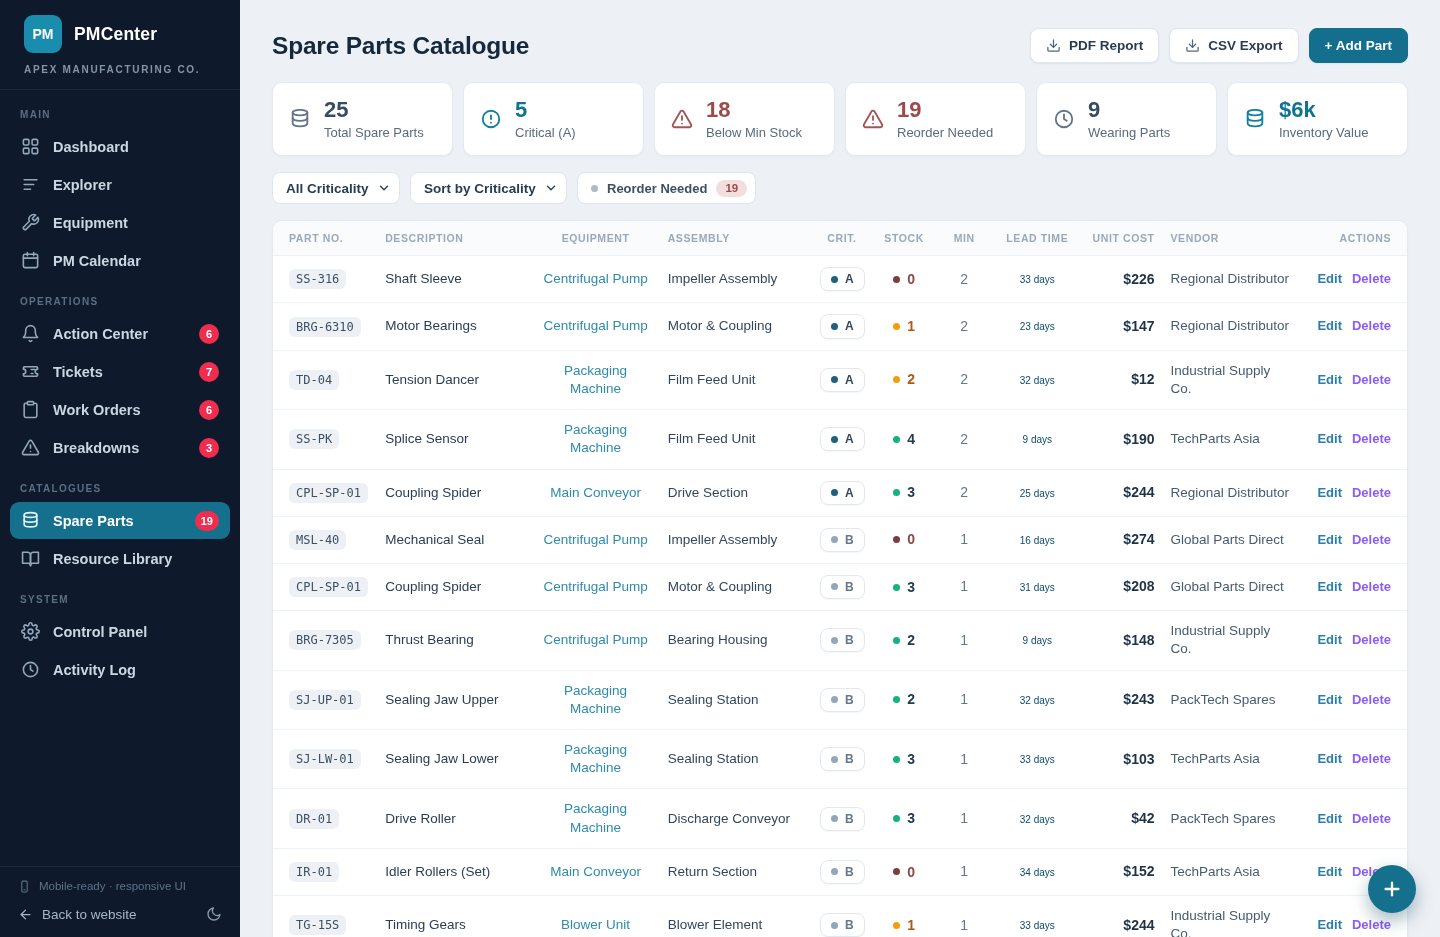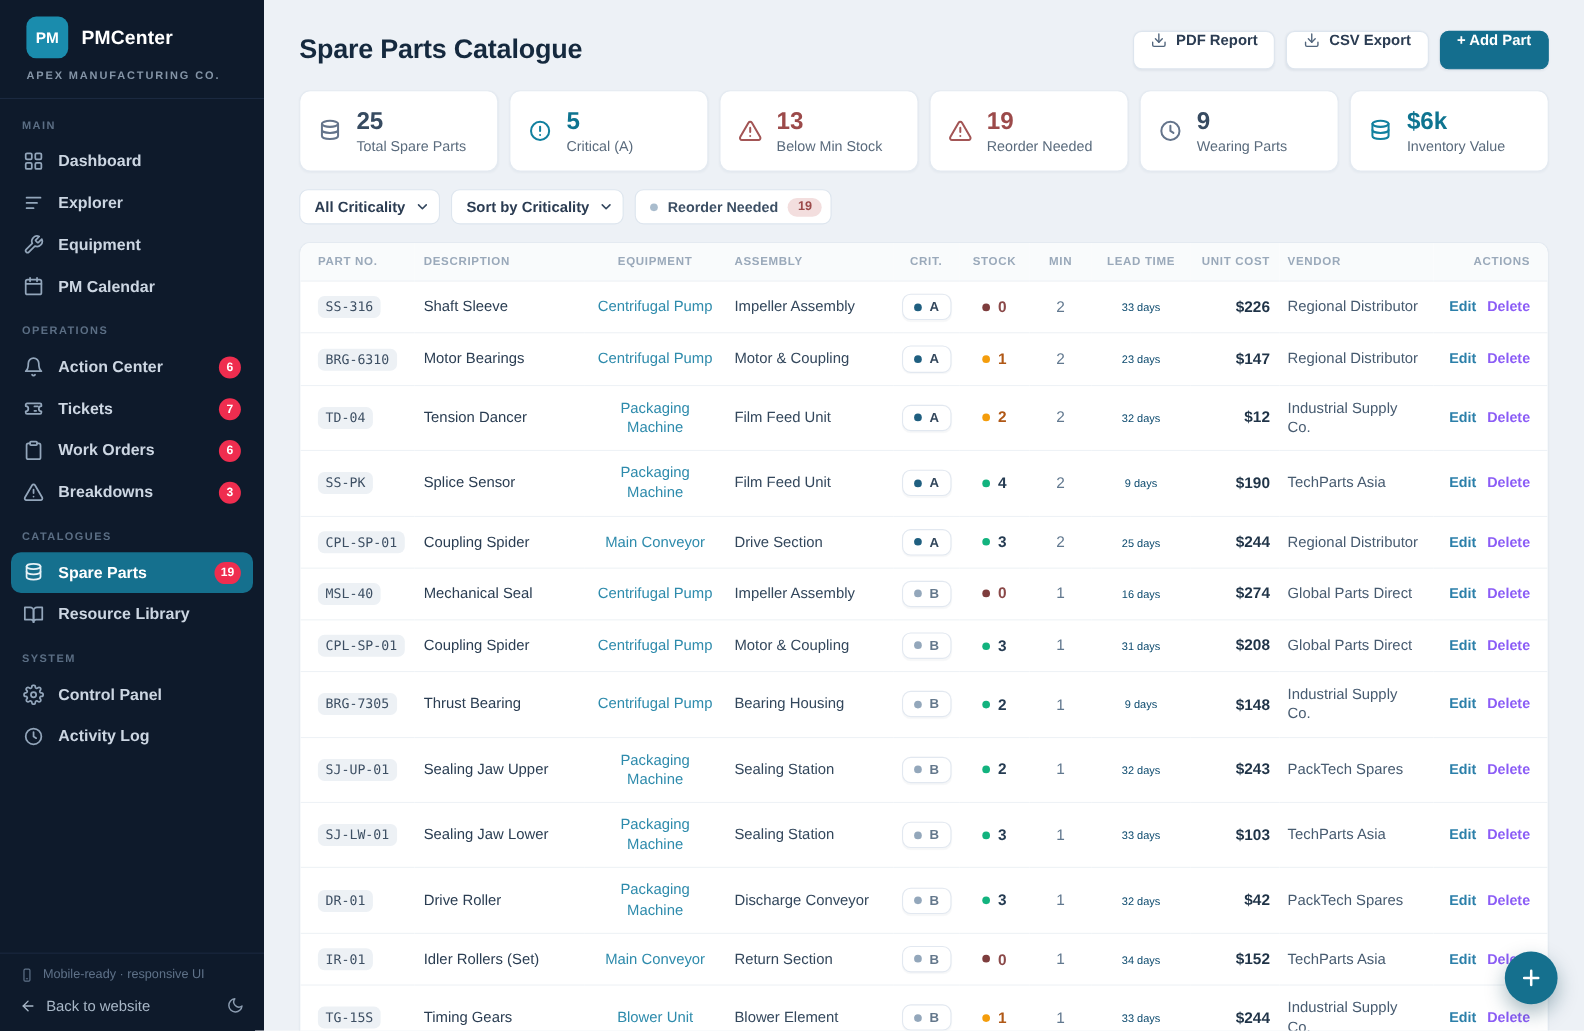--- a/index.html
+++ b/index.html
@@ -32,21 +32,21 @@
   .sb-back { margin-top:13px; display:flex; align-items:center; gap:9px; font-size:13.5px; color:#a8b7c7; cursor:pointer; }
   .sb-back svg { width:15px; height:15px; }
   .moon { margin-left:auto; color:#8b9cb0; display:flex; cursor:pointer; }
   .moon svg { width:16px; height:16px; }
 
   
   .main { flex:1; height:100%; padding:28px 32px 0; position:relative; overflow:hidden; }
   .page-head { display:flex; align-items:center; justify-content:space-between; }
   h1 { font-size:24.5px; font-weight:800; color:#15293e; letter-spacing:-.2px; }
   .head-actions { display:flex; gap:10px; }
-  .btn { height:35px; display:inline-flex; align-items:flex-start; gap:8px; padding:0 15px; background:#fff; border:1px solid #dde5ee; border-radius:8px; font-size:13.5px; font-weight:700; color:#2b3c52; box-shadow:0 1px 2px rgba(16,42,67,.06); cursor:pointer; font-family:inherit; }
+  .btn { height:35px; display:inline-flex; align-items:center; gap:8px; padding:0 15px; background:#fff; border:1px solid #dde5ee; border-radius:8px; font-size:13.5px; font-weight:700; color:#2b3c52; box-shadow:0 1px 2px rgba(16,42,67,.06); cursor:pointer; font-family:inherit; }
   .btn svg { width:15px; height:15px; color:#51657c; }
   .btn.primary { background:#146e8e; border-color:#146e8e; color:#fff; }
 
   .stats { display:grid; grid-template-columns:repeat(6,1fr); gap:10px; margin-top:19px; }
   .stat { background:#fff; border:1px solid #e4eaf1; border-radius:10px; padding:15px 16px; display:flex; align-items:center; gap:13px; box-shadow:0 1px 2px rgba(16,42,67,.04); }
   .stat .icn { display:flex; flex-shrink:0; }
   .stat svg { width:22px; height:22px; }
   .stat .v { font-size:22px; font-weight:800; color:#374b61; line-height:1.05; }
   .stat .l { font-size:13px; color:#5a6b7d; margin-top:4px; white-space:nowrap; }
   .stat.tone-teal .v { color:#0e7490; } .stat.tone-teal svg { color:#11809f; }
@@ -311,21 +311,21 @@
       </div>
       <div class="stat tone-rose">
         <span class="icn">
           <svg viewBox="0 0 24 24" fill="none" stroke="currentColor" stroke-width="2" stroke-linecap="round" stroke-linejoin="round">
             <path d="M10.3 3.9 2.1 18a2 2 0 0 0 1.7 3h16.4a2 2 0 0 0 1.7-3L13.7 3.9a2 2 0 0 0-3.4 0z"></path>
             <path d="M12 9v4"></path>
             <path d="M12 17h.01"></path>
           </svg>
         </span>
         <div>
-          <div class="v">13</div>
+          <div class="v">18</div>
           <div class="l">Below Min Stock</div>
         </div>
       </div>
       <div class="stat tone-rose">
         <span class="icn">
           <svg viewBox="0 0 24 24" fill="none" stroke="currentColor" stroke-width="2" stroke-linecap="round" stroke-linejoin="round">
             <path d="M10.3 3.9 2.1 18a2 2 0 0 0 1.7 3h16.4a2 2 0 0 0 1.7-3L13.7 3.9a2 2 0 0 0-3.4 0z"></path>
             <path d="M12 9v4"></path>
             <path d="M12 17h.01"></path>
           </svg>

